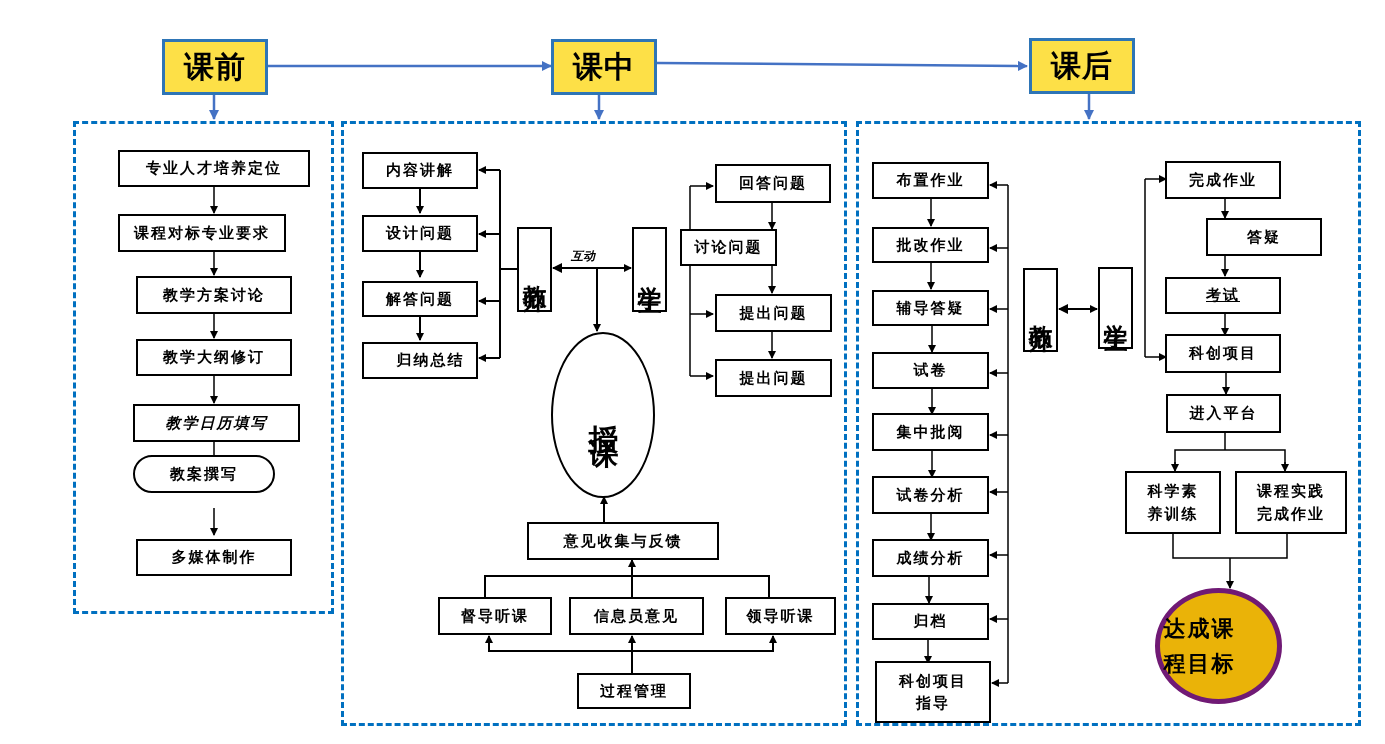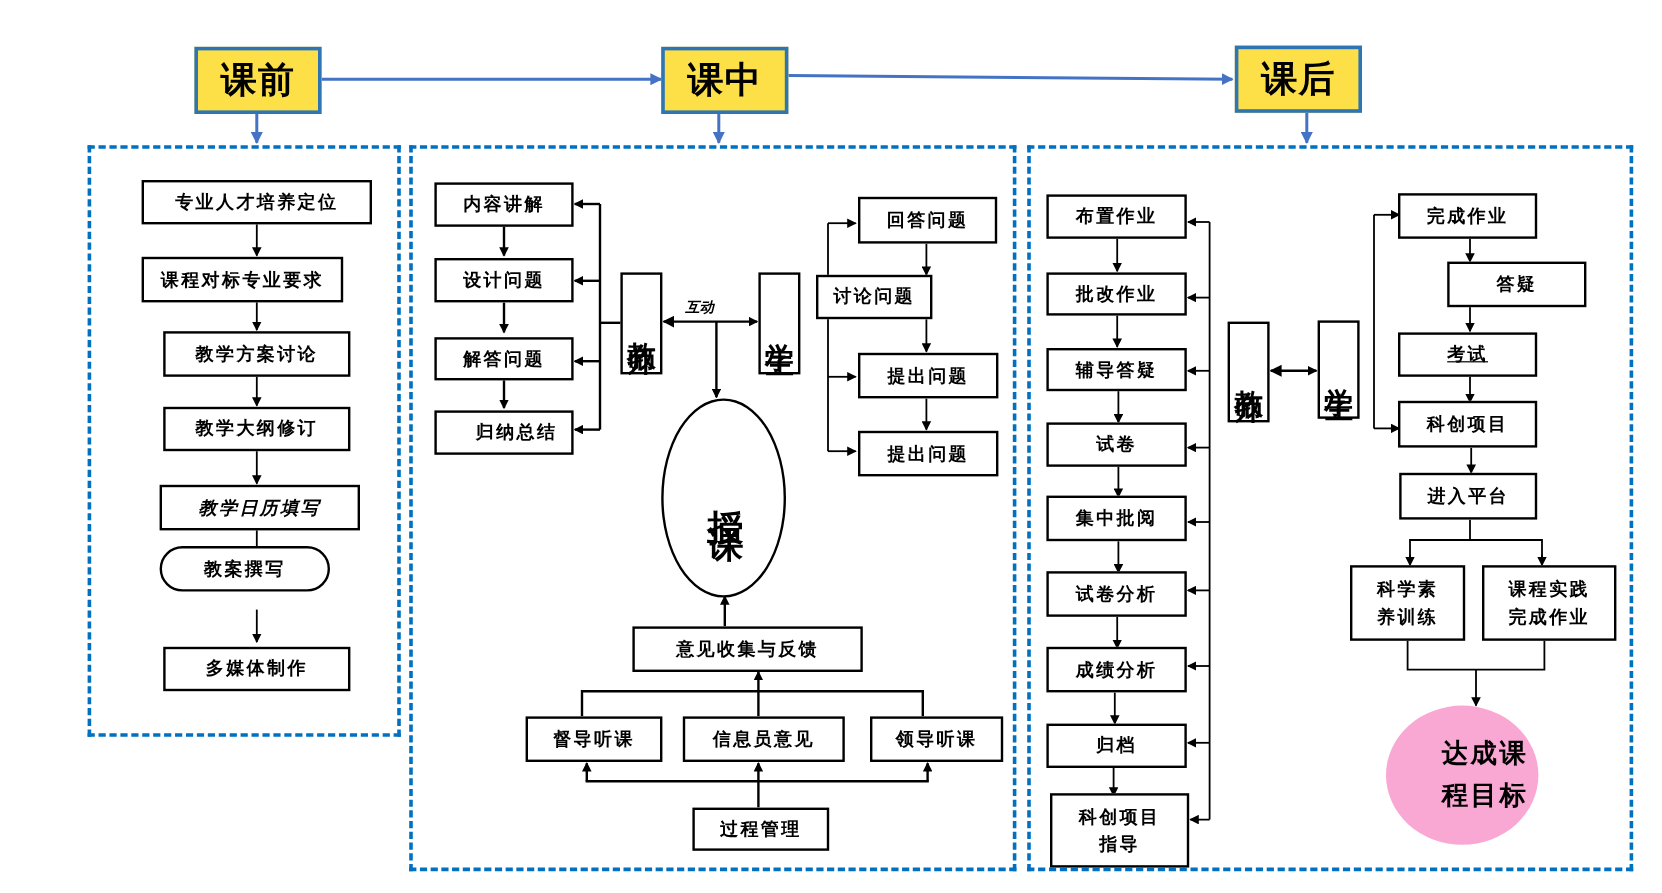--- a/index.html
+++ b/index.html
@@ -16,22 +16,22 @@
          font-size:15px; font-weight:bold; letter-spacing:2px; line-height:1.5; }
   .vbox { position:absolute; border:2px solid #000; background:#fff; box-sizing:border-box;
           display:flex; align-items:center; justify-content:center; text-align:center;
           font-size:24px; font-weight:bold; writing-mode:vertical-rl; text-orientation:upright;
           letter-spacing:4px; }
   .label-small { position:absolute; font-size:12px; font-style:italic; font-weight:bold; }
   .oval { position:absolute; border:2px solid #000; border-radius:50%; box-sizing:border-box;
           display:flex; align-items:center; justify-content:center; background:#fff; }
   .oval-text { writing-mode:vertical-rl; text-orientation:upright; font-size:30px; font-weight:bold;
                letter-spacing:14px; }
-  .goal { position:absolute; border:5px solid #f9a8d4; border-radius:50%; box-sizing:border-box;
-          display:flex; align-items:center; justify-content:center; text-align:right; background:#f9a8d4;
+  .goal { position:absolute; border:5px solid #701a75; border-radius:50%; box-sizing:border-box;
+          display:flex; align-items:center; justify-content:center; text-align:left; background:#eab308;
           font-size:22px; font-weight:bold; line-height:1.6; letter-spacing:2px; }
   .goal span { display:block; width:110px; }
 </style>
 </head>
 <body>
 
 <div class="stage">
 
   <svg class="wires" viewBox="0 0 1385 744">
     <defs>

